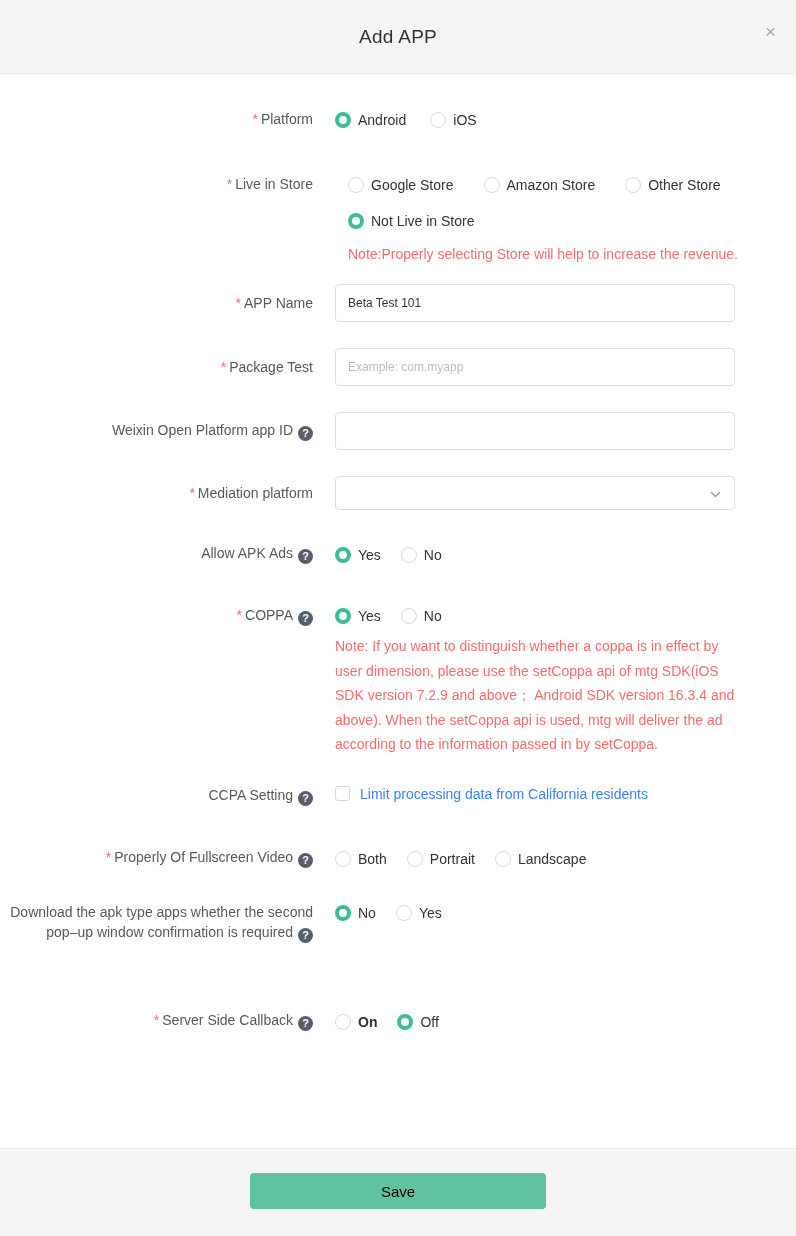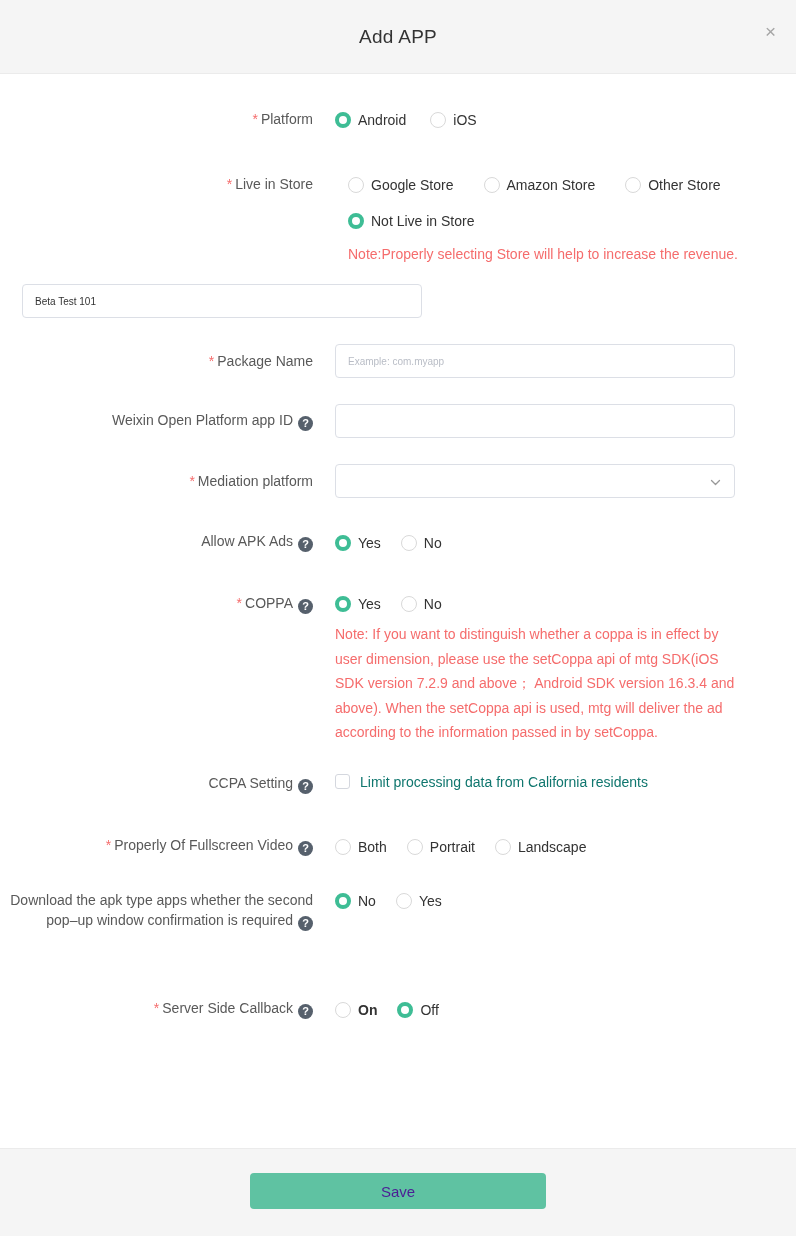--- a/index.html
+++ b/index.html
@@ -36,44 +36,44 @@
   .radio:last-child { margin-right: 0; }
   .dot { width: 16px; height: 16px; border-radius: 50%; border: 1px solid #d9d9d9;
          background: #fff; margin-right: 7px; flex: none; }
   .radio.checked .dot { border: 4.5px solid #3ebd95; }
   .radio .txt { font-size: 14px; color: #333; }
 
   
   .checkbox { display: inline-flex; align-items: center; cursor: pointer; }
   .box { width: 15px; height: 15px; border: 1px solid #d4d7de; border-radius: 3px;
          background: #fff; margin-right: 10px; flex: none; }
-  .checkbox .txt { font-size: 14px; color: #0f766e; }
+  .checkbox .txt { font-size: 14px; color: #3b82f6; }
 
   
   .text-input { width: 400px; height: 34px; border: 1px solid #dcdfe6; border-radius: 4px;
-                padding: 12px 12px; font-size: 10px; color: #333; font-family: inherit; outline: none; background:#fff; }
+                padding: 18px 12px; font-size: 12px; color: #333; font-family: inherit; outline: none; background:#fff; }
   .text-input::placeholder { color: #b9bdc6; }
   .select { width: 400px; height: 34px; border: 1px solid #dcdfe6; border-radius: 4px;
             background: #fff; position: relative; cursor: pointer; }
   .select svg { position: absolute; right: 12px; top: 11px; }
 
   
   .note-red { font-size: 14px; color: #f56c6c; max-width: 402px; }
   .note-store { line-height: 26px; margin-top: 12px; }
   .note-coppa { line-height: 24.5px; margin-top: 10px; }
 
   
   .help { display: inline-block; width: 15px; height: 15px; border-radius: 50%; background: #56606c;
           color: #fff; font-size: 11px; line-height: 15px; text-align: center; margin-left: 5px;
           vertical-align: -2px; font-weight: bold; cursor: pointer; }
 
   
   .footer { height: 88px; flex: none; background: #f5f5f5; border-top: 1px solid #ebebeb;
             display: flex; justify-content: center; }
-  .save-btn { margin-top: 24px; width: 296px; height: 36px; background: #5fc2a2; color: #4c1d95;
+  .save-btn { margin-top: 24px; width: 296px; height: 36px; background: #5fc2a2; color: #000000;
               font-size: 15px; border: none; border-radius: 4px; cursor: pointer; font-family: inherit; }
 </style>
 </head>
 <body>
 
 <div class="dialog">
 
   <div class="header">
     <div class="title">Add APP</div>
     <div class="close-btn">×</div>
@@ -116,27 +116,28 @@
           <span class="radio checked">
               <span class="dot"></span>
               <span class="txt">Not Live in Store</span>
             </span>
         </div>
         <div class="note-red note-store">Note:Properly selecting Store will help to increase the revenue.</div>
       </div>
     </div>
 
     <div class="row mb26">
+      <div class="label"><span class="req">*</span><span>APP Name</span></div>
       <div class="ctrl">
         <input class="text-input" type="text" value="Beta Test 101" style="">
       </div>
     </div>
 
     <div class="row mb26">
-      <div class="label"><span class="req">*</span><span>Package Name</span></div>
+      <div class="label"><span class="req">*</span><span>Package Test</span></div>
       <div class="ctrl">
         <input class="text-input" type="text" placeholder="Example: com.myapp" style="">
       </div>
     </div>
 
     <div class="row mb26">
       <div class="label"><span>Weixin Open Platform app ID</span><span class="help">?</span></div>
       <div class="ctrl">
         <input class="text-input" type="text" style="">
       </div>

